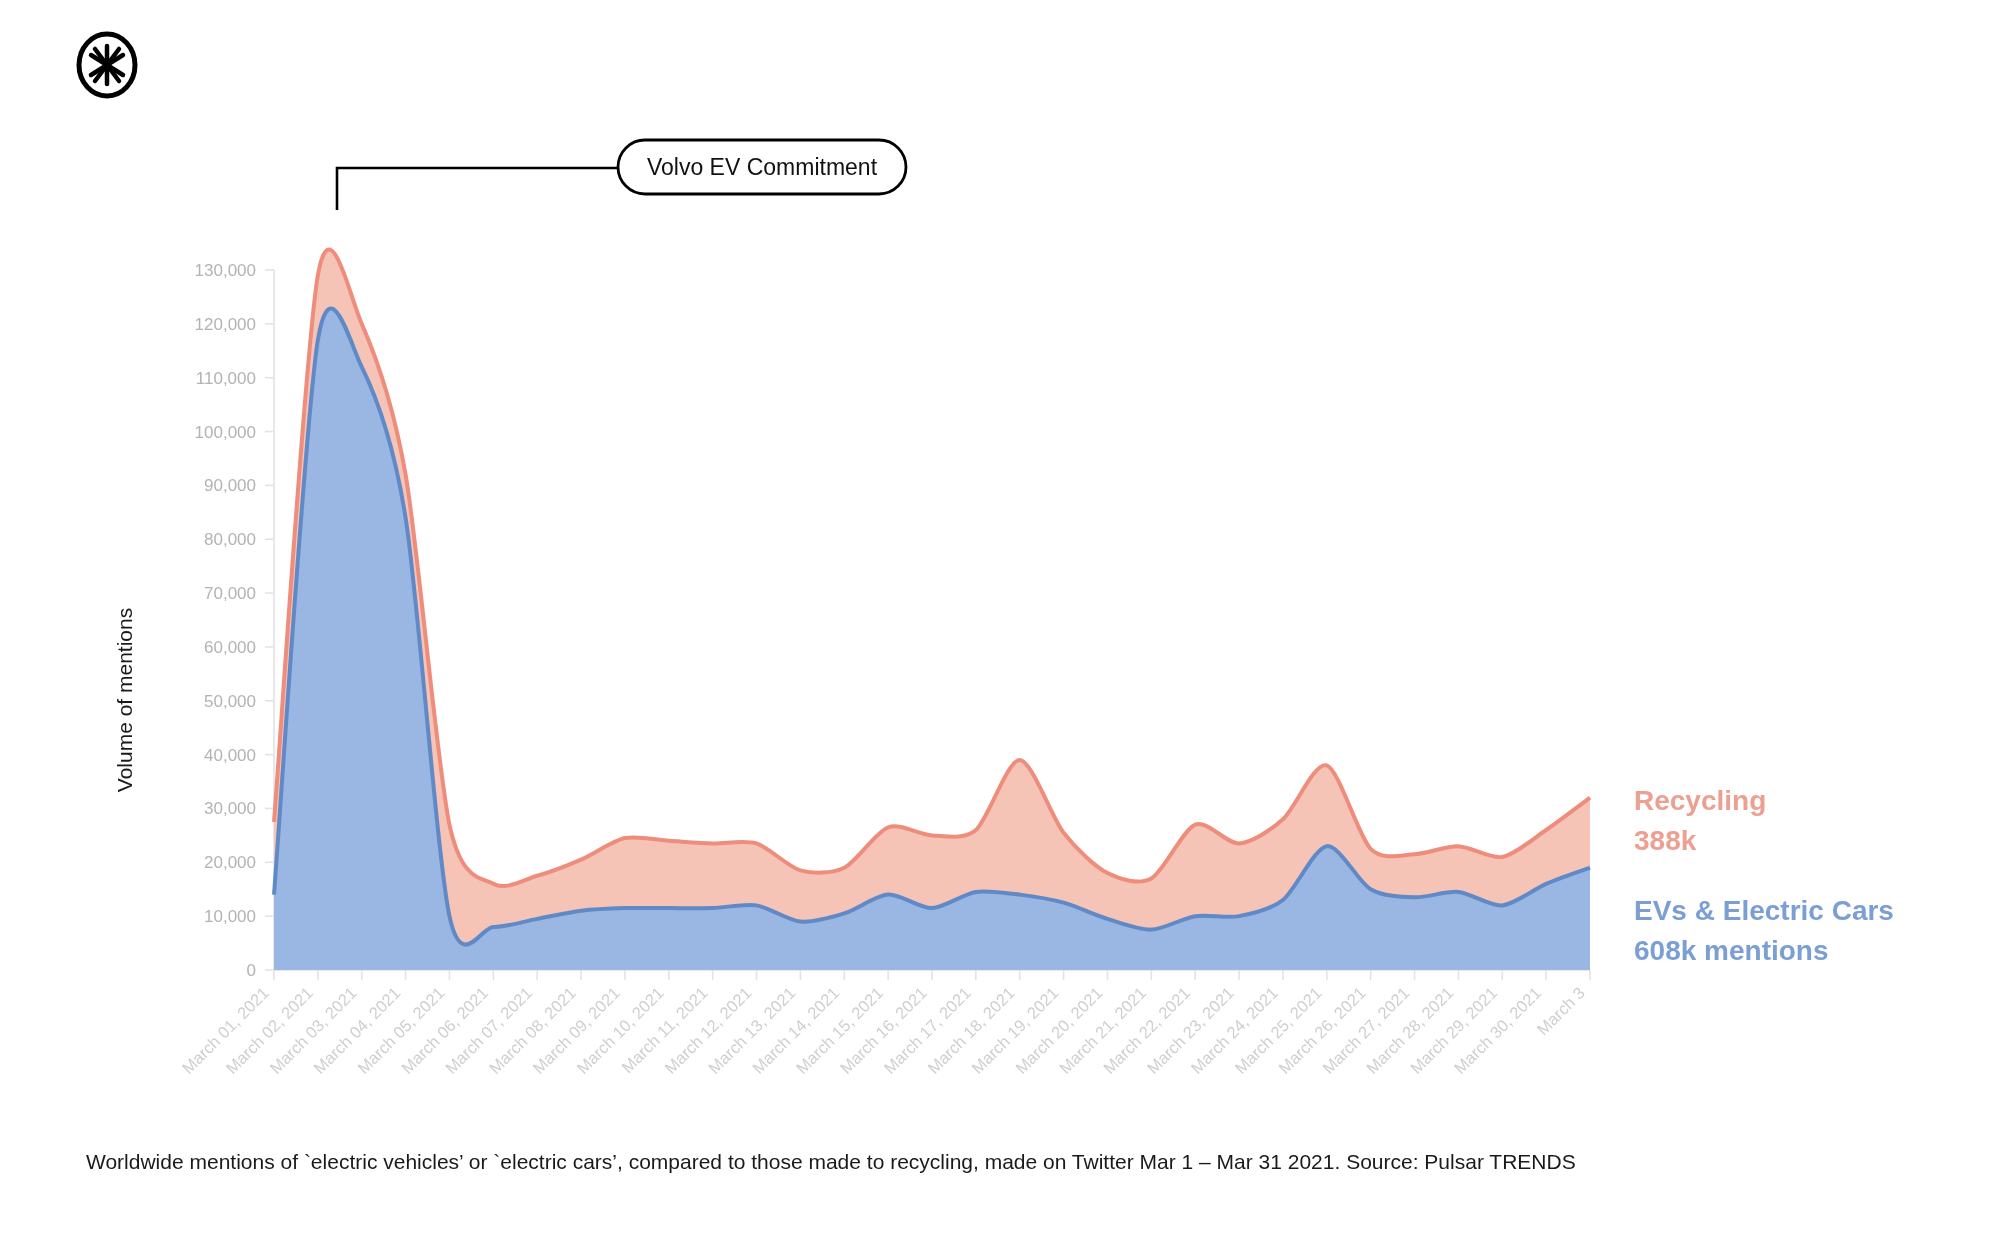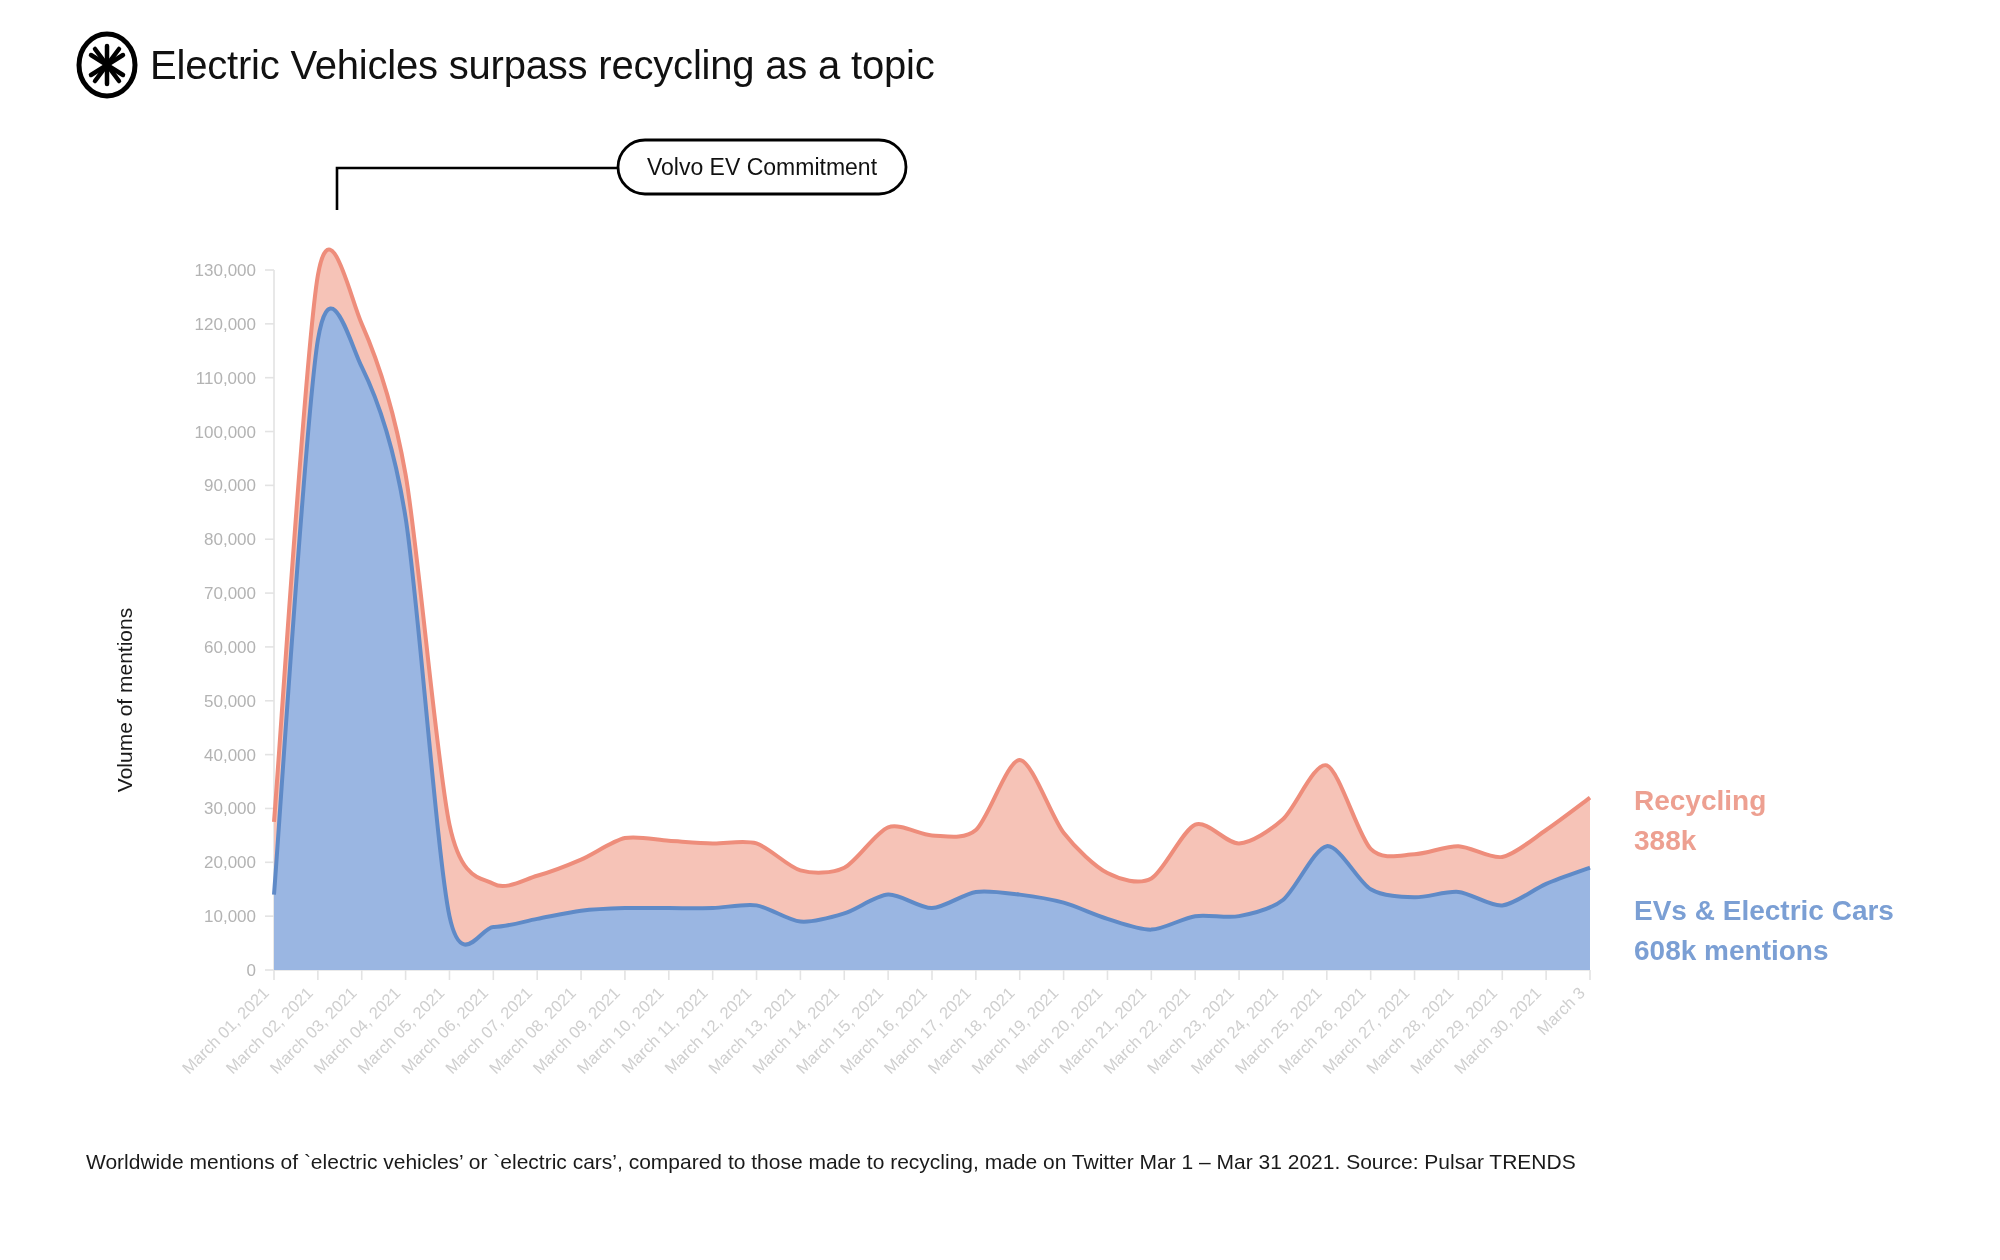--- a/index.html
+++ b/index.html
@@ -84,21 +84,20 @@
   <svg id="logo-mark" viewBox="0 0 66 70">
     <ellipse cx="33" cy="35" rx="28" ry="31" fill="none" stroke="#000" stroke-width="5"></ellipse>
     <g stroke="#000" stroke-width="4.5" stroke-linecap="round">
       <line x1="33" y1="16" x2="33" y2="54"></line>
       <line x1="17" y1="25" x2="49" y2="45"></line>
       <line x1="49" y1="25" x2="17" y2="45"></line>
       <line x1="21" y1="19" x2="45" y2="51"></line>
       <line x1="45" y1="19" x2="21" y2="51"></line>
     </g>
   </svg>
-  <div id="page-title">Electric Vehicles surpass recycling as a topic</div>
 </div>
 
 <div id="chart-area">
   <svg id="chart-svg" width="2000" height="960">
 
     <text class="axis-title" transform="translate(132,580) rotate(-90)" text-anchor="middle" id="ylabel-text">Volume of mentions</text>
 
     <line id="y-axis-line" x1="274" y1="150" x2="274" y2="850" stroke="#e3e3e3" stroke-width="1.6"></line>
     <line id="x-axis-line" x1="274" y1="850" x2="1590" y2="850" stroke="#e3e3e3" stroke-width="1.6"></line>
 

